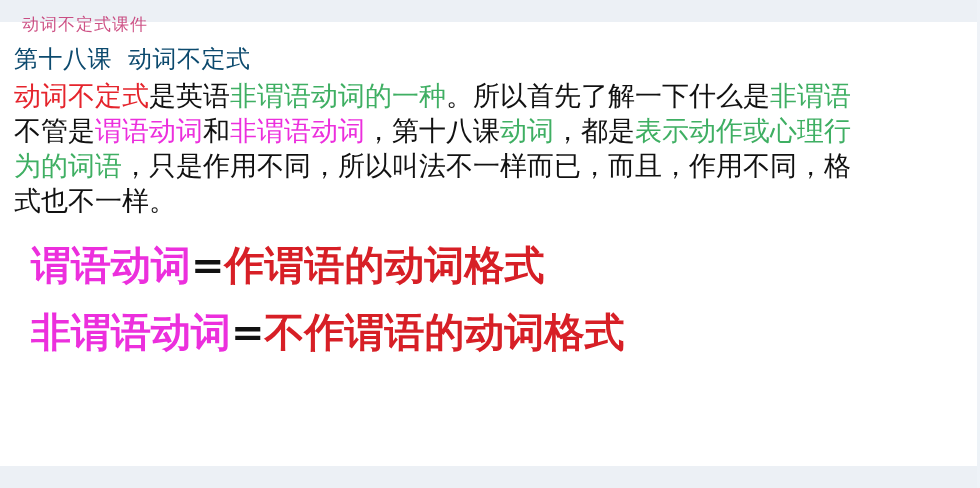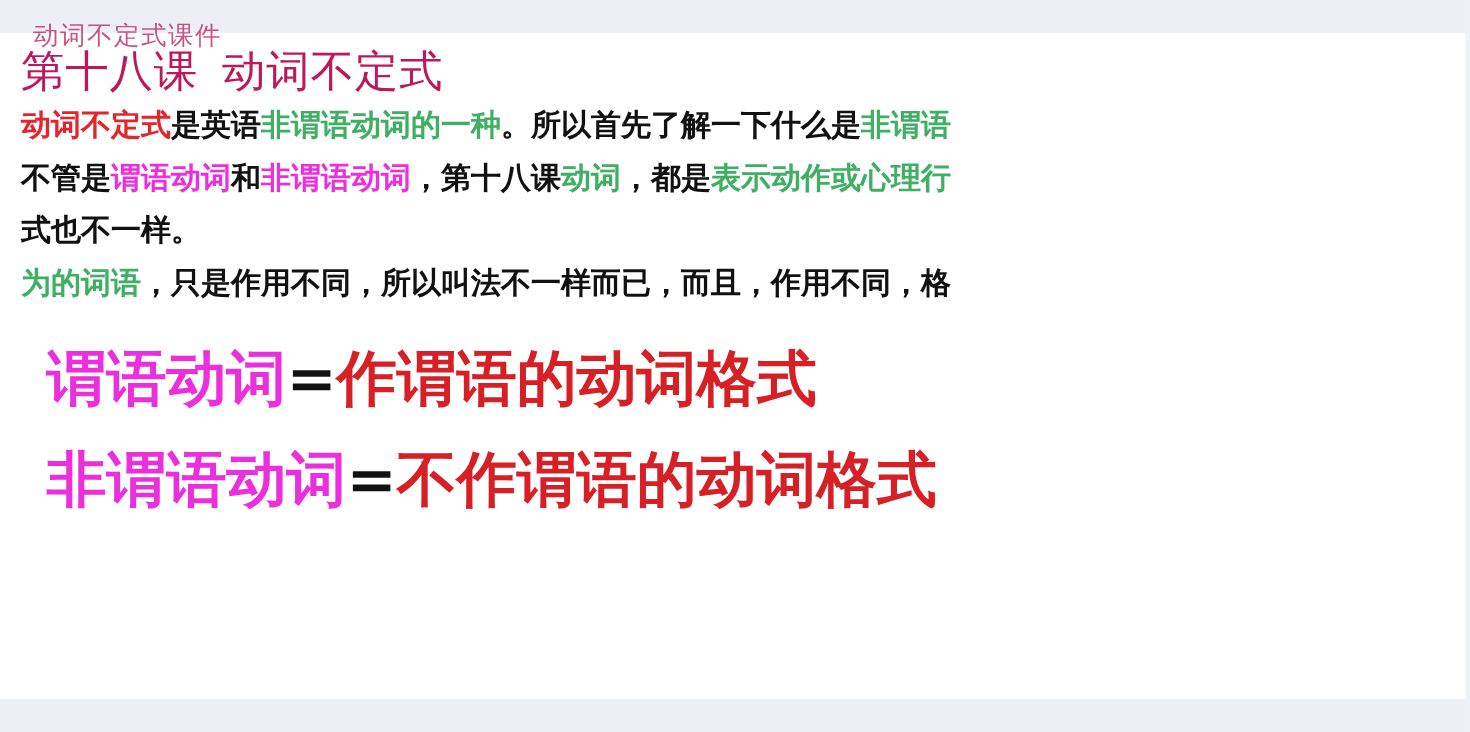--- a/index.html
+++ b/index.html
@@ -69,39 +69,38 @@
     position: absolute;
     left: 0;
     top: 22px;
     width: 980px;
     height: 444px;
     padding: 8px 14px 0 14px;
     box-sizing: border-box;
   }
 
   .title {
-    font-size: 29px;
+    font-size: 24px;
     line-height: 34px;
-    color: #be185d;
+    color: #0c4a6e;
     letter-spacing: 0.5px;
     white-space: nowrap;
-    margin: 0 0 2px 0;
+    margin: 12px 0 2px 0;
   }
   .title .gap { display: inline-block; width: 16px; }
 
   .para {
-    font-size: 20px;
+    font-size: 27px;
     line-height: 35px;
     color: #111111;
     text-align: justify;
     text-justify: inter-character;
     margin: 0;
     width: 950px;
     letter-spacing: 0px;
-    font-weight: bold;
   }
   .para .ln { display: block; white-space: nowrap; }
 
   .red   { color: #e5242c; }
   .green { color: #3faf63; }
   .mag   { color: #ec2fdd; }
   .black { color: #111111; }
 
   .bigline {
     font-size: 40px;
@@ -135,24 +134,24 @@
     </div>
 
     <div class="para">
       <span class="ln">
         <span class="red">动词不定式</span><span class="black">是英语</span><span class="green">非谓语动词的一种</span><span class="black">。所以首先了解一下什么是</span><span class="green">非谓语</span>
       </span>
       <span class="ln">
         <span class="black">不管是</span><span class="mag">谓语动词</span><span class="black">和</span><span class="mag">非谓语动词</span><span class="black">，第十八课</span><span class="green">动词</span><span class="black">，都是</span><span class="green">表示动作或心理行</span>
       </span>
       <span class="ln">
-        <span class="black">式也不一样。</span>
+        <span class="green">为的词语</span><span class="black">，只是作用不同，所以叫法不一样而已，而且，作用不同，格</span>
       </span>
       <span class="ln">
-        <span class="green">为的词语</span><span class="black">，只是作用不同，所以叫法不一样而已，而且，作用不同，格</span>
+        <span class="black">式也不一样。</span>
       </span>
     </div>
 
     <div class="bigline first">
       <span class="big-mag">谓语动词</span><span class="big-eq">=</span><span class="big-red">作谓语的动词格式</span>
     </div>
 
     <div class="bigline second">
       <span class="big-mag">非谓语动词</span><span class="big-eq">=</span><span class="big-red">不作谓语的动词格式</span>
     </div>

